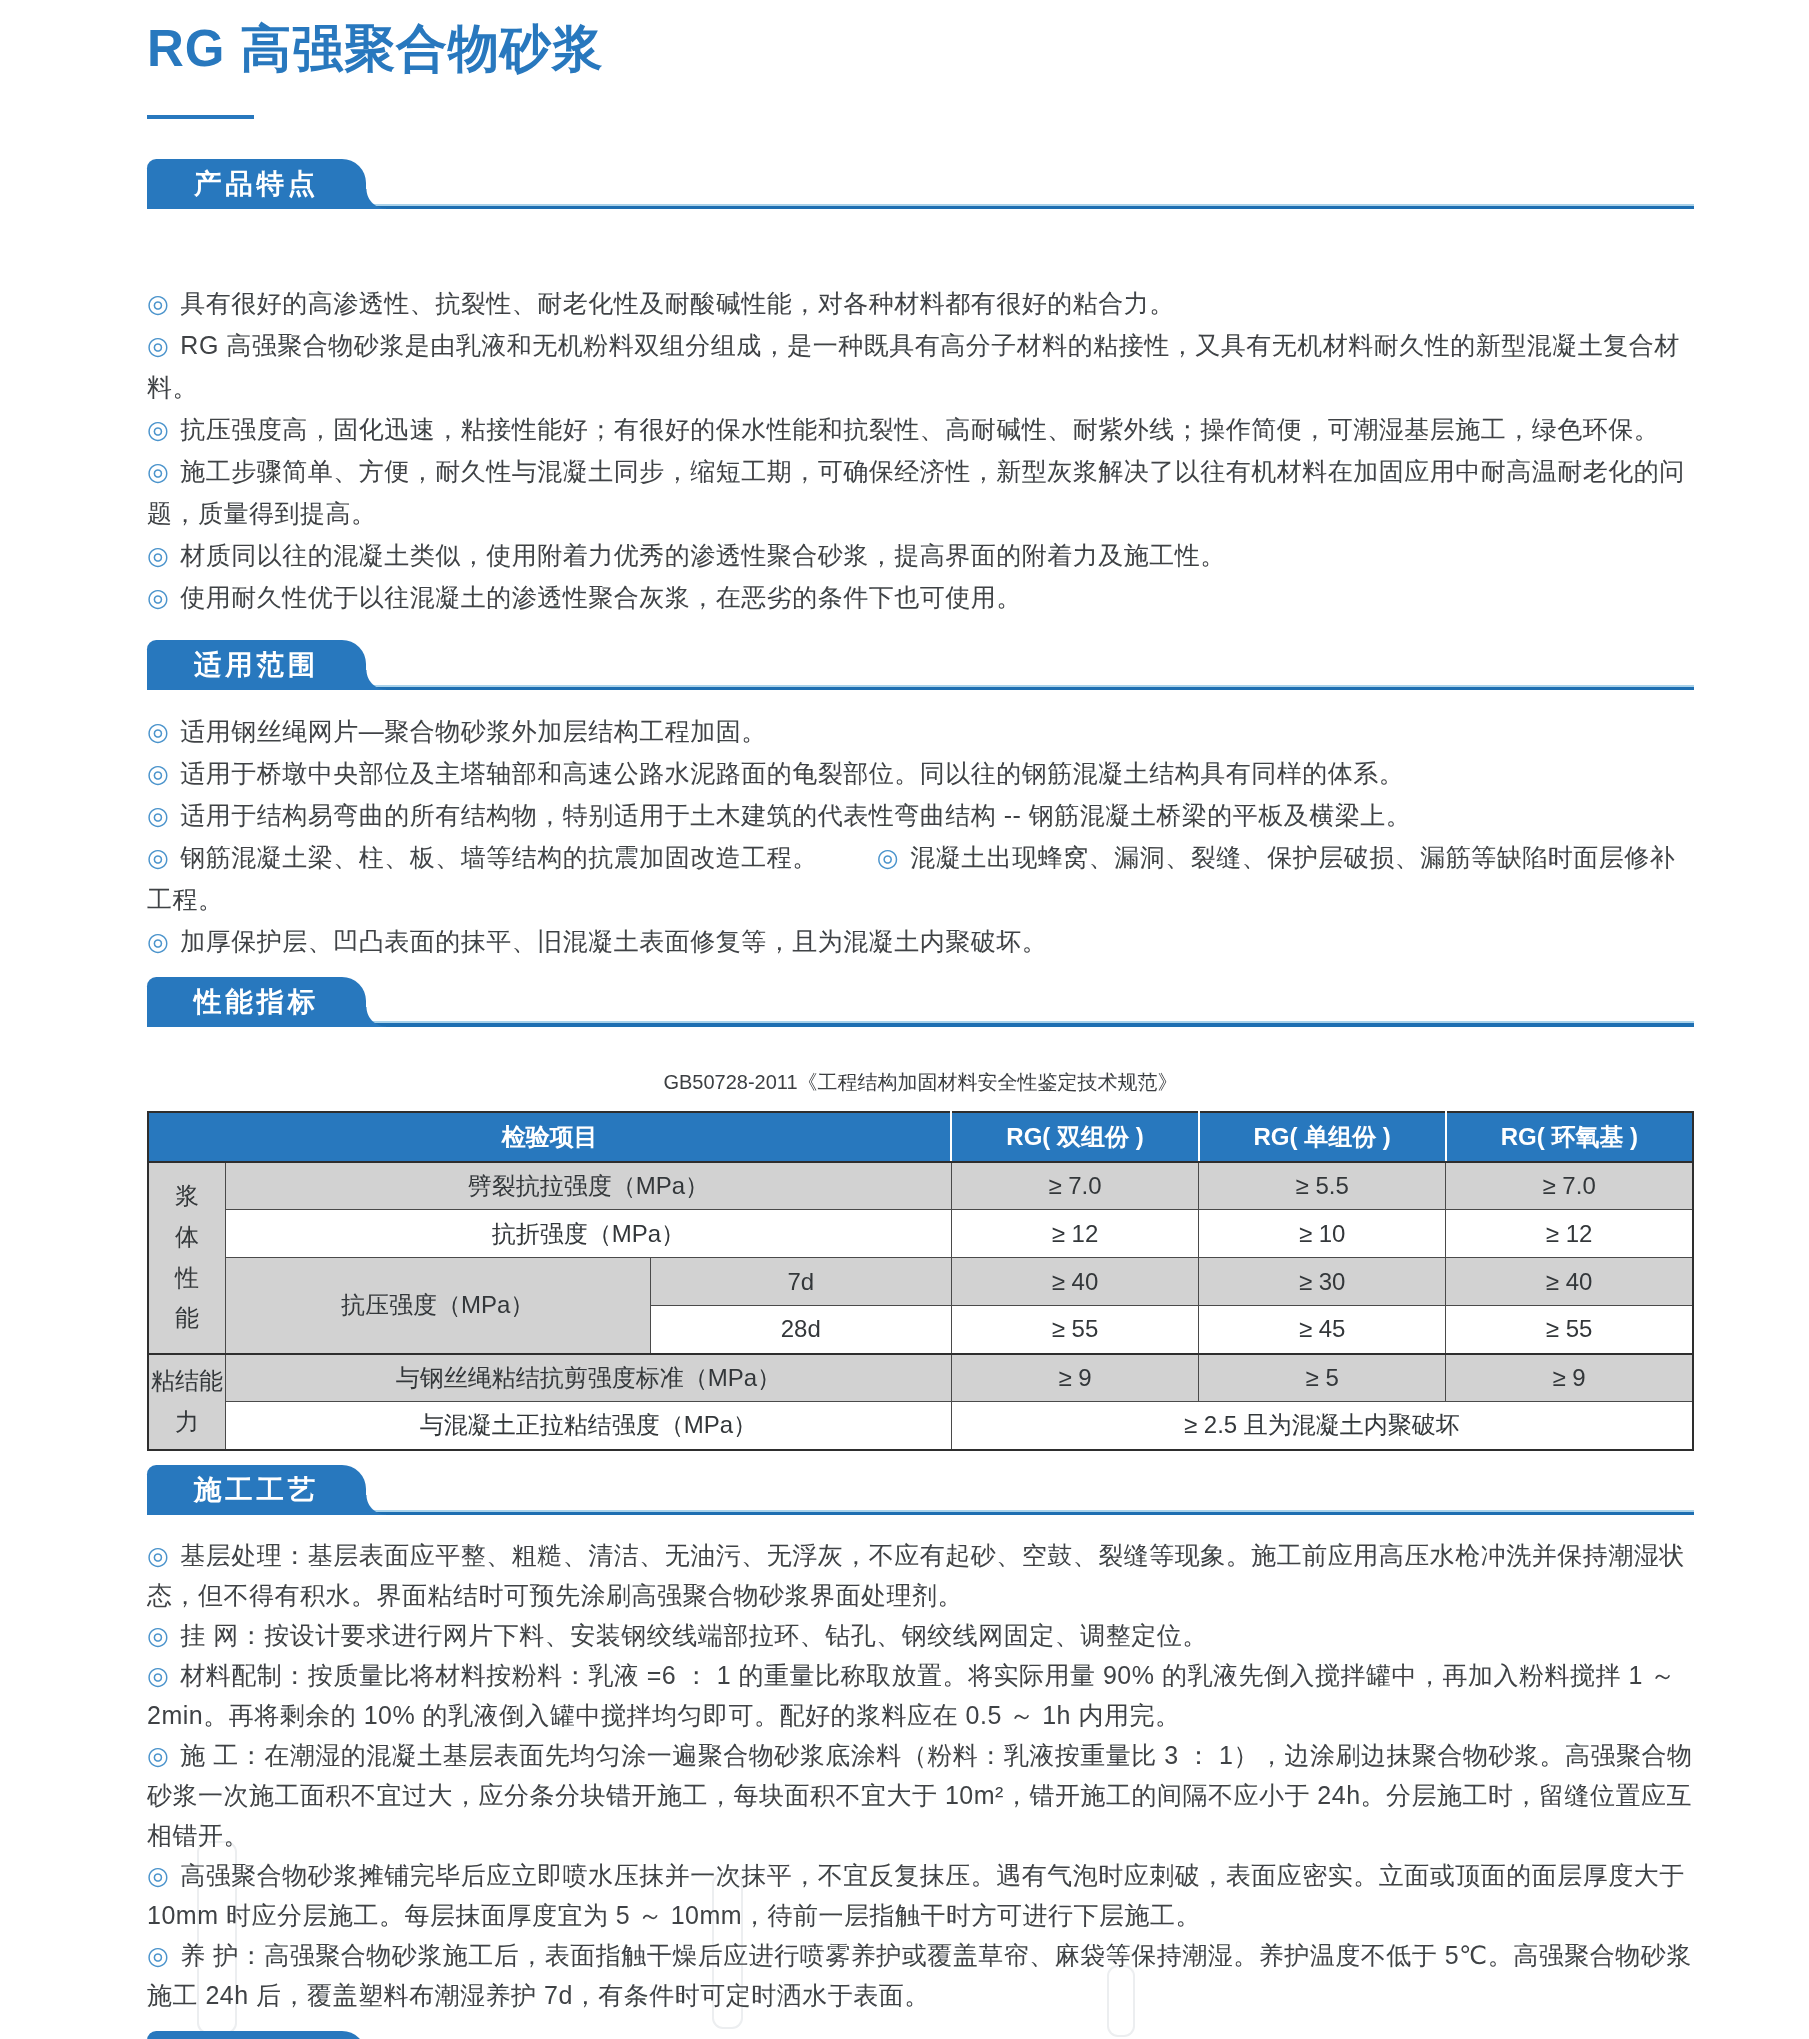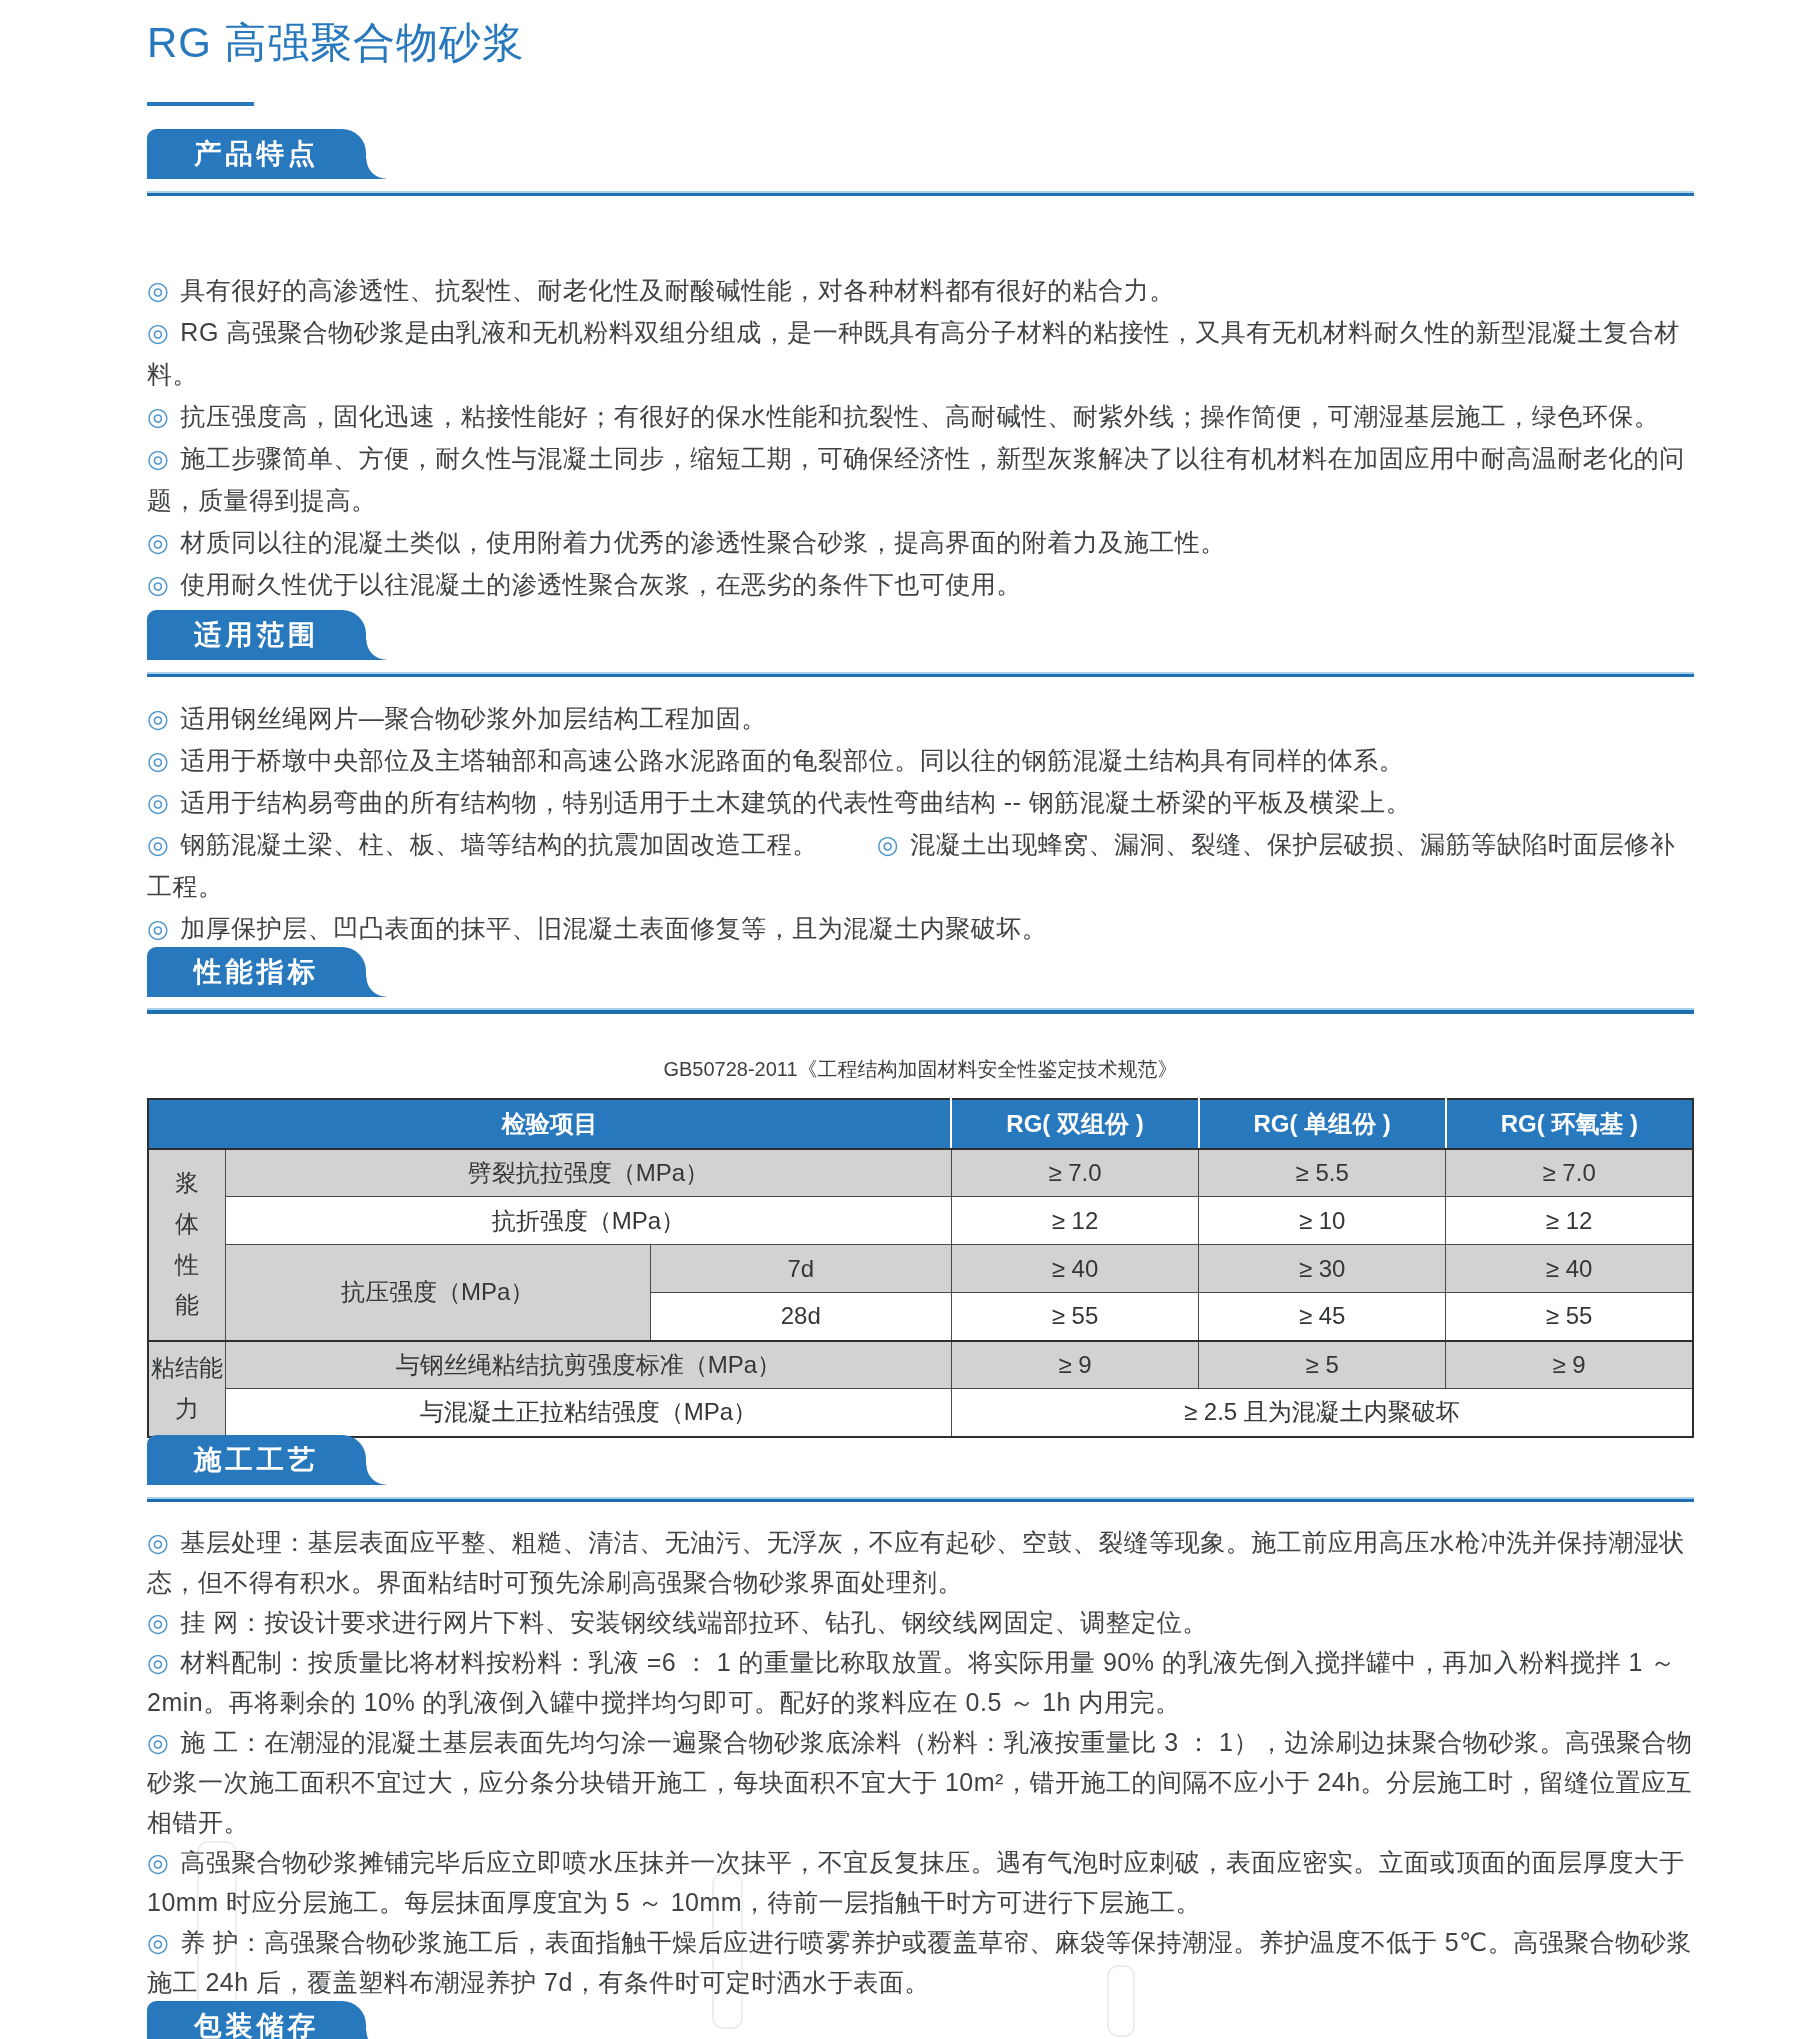--- a/index.html
+++ b/index.html
@@ -19,22 +19,22 @@
     min-height:2040px;
     background:#ffffff;
     color:var(--text);
     font-family:"Liberation Sans","DejaVu Sans",sans-serif;
     position:relative;
   }
   .page{padding:14.7px 115px 24px 147px;position:relative;}
 
   .page-title{
     margin:0;
-    font-size:42px;
-    font-weight:400;
+    font-size:51px;
+    font-weight:700;
     color:var(--accent);
     letter-spacing:0.9px;
   }
   .title-underline{
     width:107px;height:4.6px;background:var(--accent);
     margin-top:31px;
   }
 
   .sec{position:relative;}
   .sec-features{margin-top:40px;}
@@ -42,21 +42,21 @@
   .sec-performance{margin-top:14.7px;}
   .sec-process{margin-top:14.7px;}
   .sec-packaging{margin-top:15.6px;}
 
   .sec-head{position:relative;height:50px;}
   .sec-rule{
     position:absolute;left:0;right:0;bottom:0;height:5.5px;
     background:linear-gradient(to bottom,var(--rule-light) 0 1.8px,var(--rule) 1.8px 100%);
   }
   .sec-tab{
-    position:absolute;left:0;bottom:17px;height:50px;min-width:219px;
+    position:absolute;left:0;bottom:0;height:50px;min-width:219px;
     background:var(--accent);
     border-radius:9.2px 24px 0 0;
     display:flex;align-items:center;justify-content:center;
     padding:0 40px;z-index:2;
   }
   .sec-tab::after{
     content:"";position:absolute;right:-20px;bottom:0;width:20px;height:20px;
     background:radial-gradient(circle at 100% 0%, rgba(0,0,0,0) 19px, var(--accent) 20px);
   }
   .sec-tab-label{

